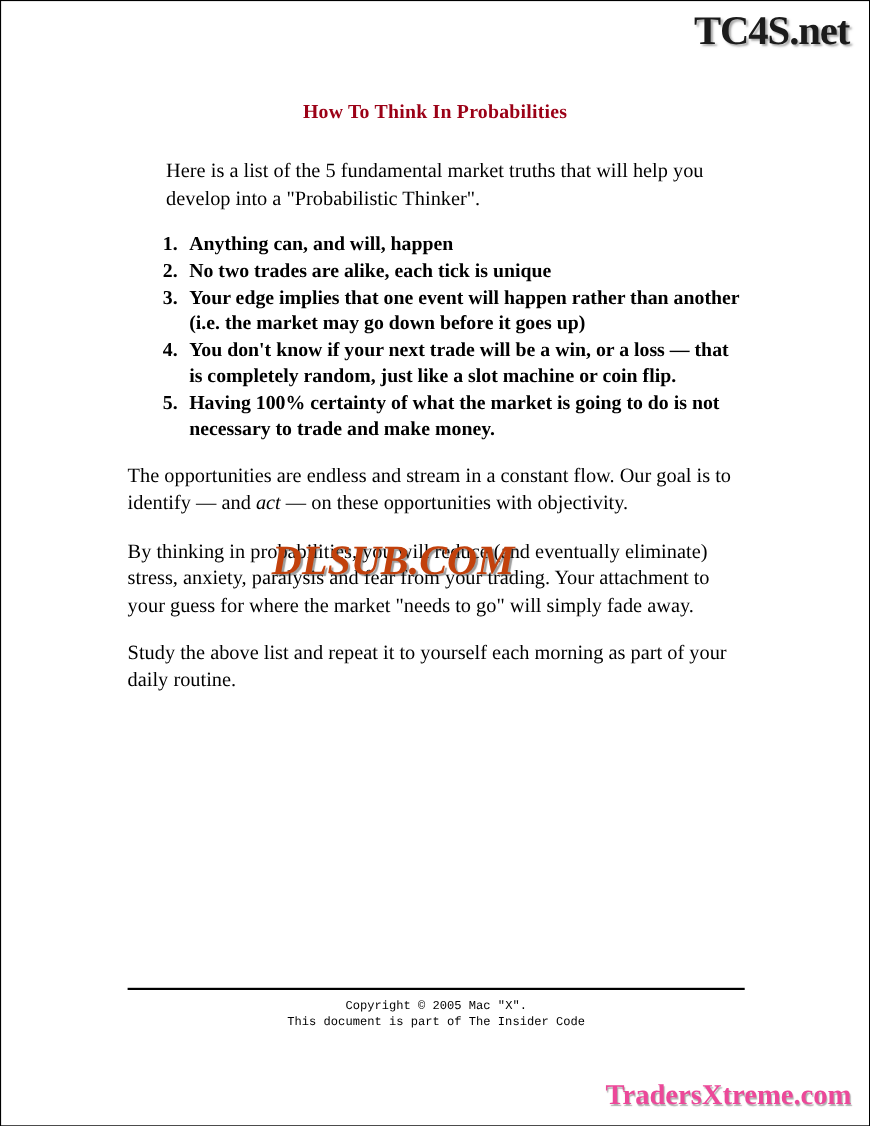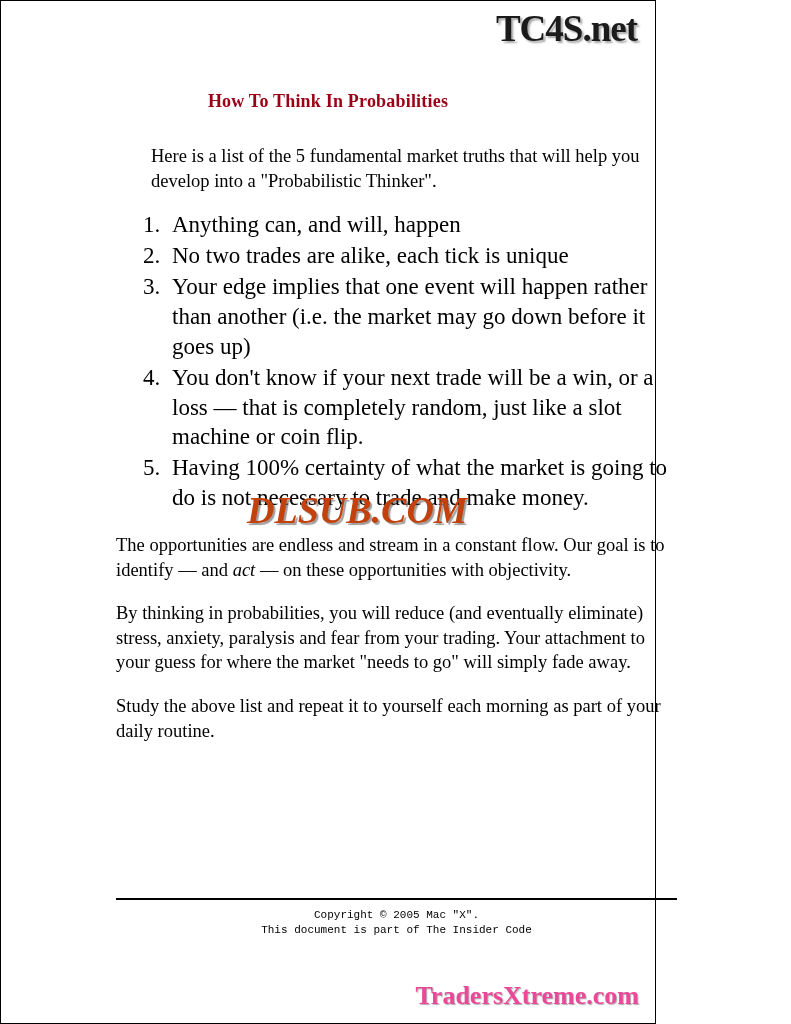--- a/index.html
+++ b/index.html
@@ -12,21 +12,21 @@
     height: 1024px;
     position: relative;
     font-family: "Liberation Serif", serif;
     color: #000000;
     overflow: hidden;
   }
 
   .page {
     position: absolute;
     left: 0; top: 0;
-    width: 656px;
+    width: 791px;
     height: 1024px;
     background: #ffffff;
     border: 1px solid #000000;
     box-sizing: border-box;
   }
 
   
   .wm-top {
     position: absolute;
     right: 18px;
@@ -68,22 +68,22 @@
     margin: 0 0 19px 0;
     text-align: left;
   }
   .para.tight { margin-bottom: 17px; margin-left: 35px; }
 
   em.i { font-style: italic; }
 
   ol.truths {
     margin: 4px 0 20px 0;
     padding-left: 50px;
-    font-weight: normal;
-    font-size: 23px;
+    font-weight: bold;
+    font-size: 18px;
     line-height: 1.3;
   }
   ol.truths li {
     margin: 0 0 1px 0;
     padding-left: 6px;
   }
 
   
   .wm-center {
     position: absolute;

